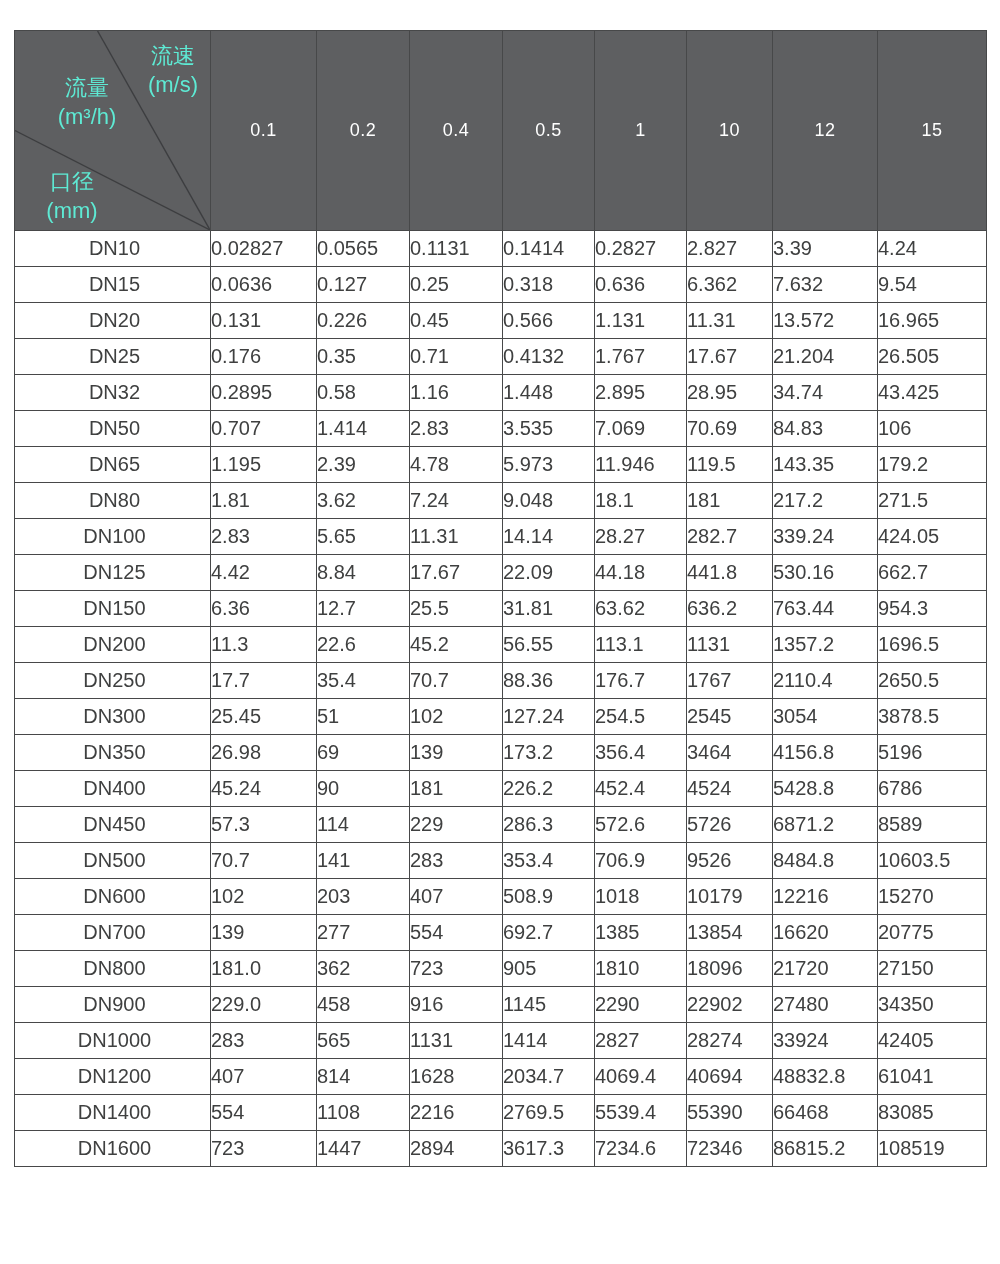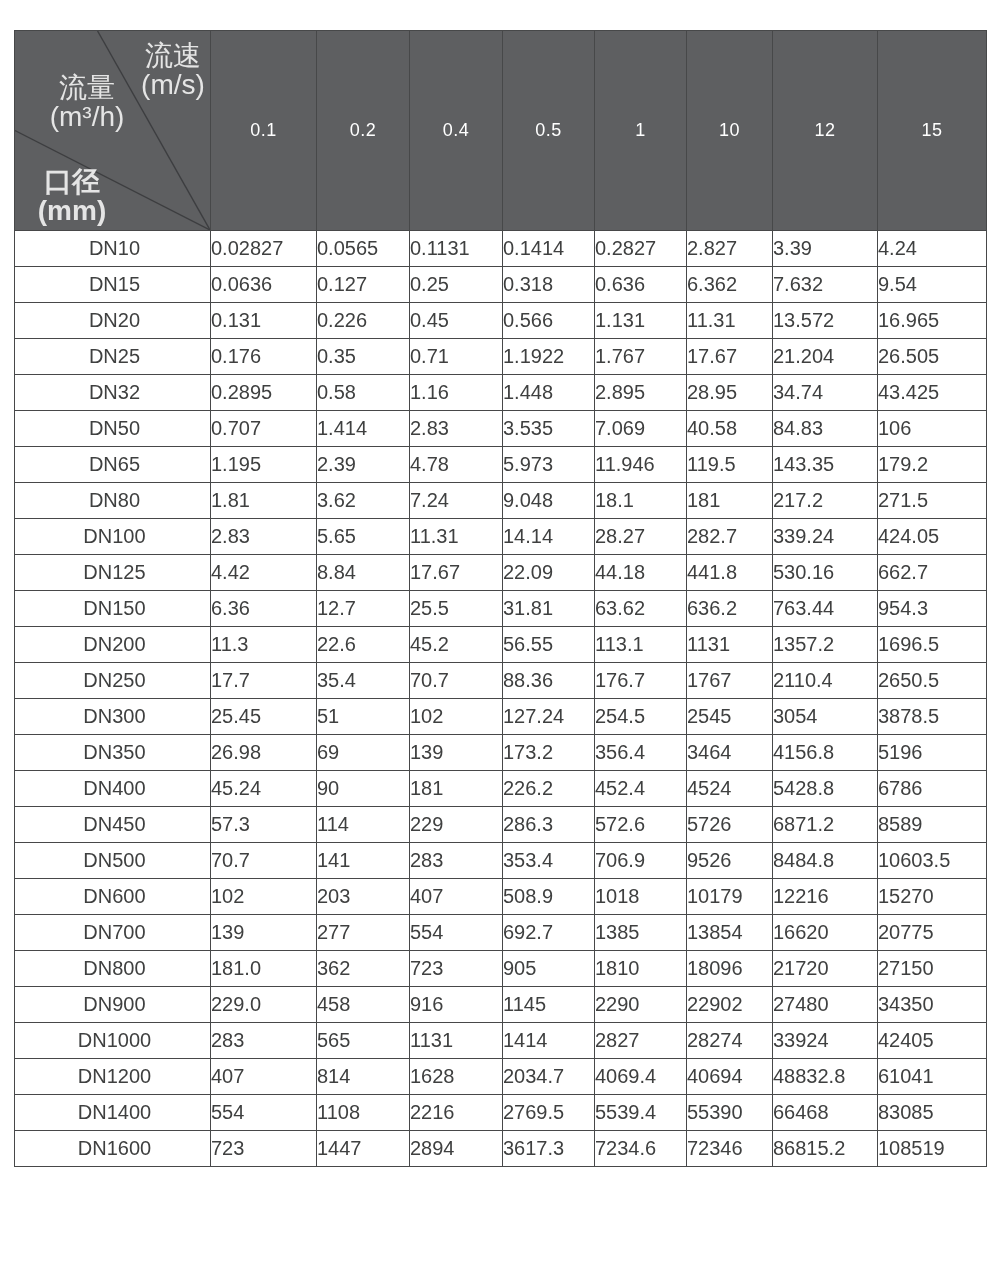--- a/index.html
+++ b/index.html
@@ -31,29 +31,29 @@
     height: 200px;
     vertical-align: middle;
     text-align: center;
     font-weight: normal;
   }
   th.vel-th { font-size: 18px; letter-spacing: 0.5px; }
   th.corner-cell { position: relative; }
   .diag-svg { position: absolute; left: 0; top: 0; width: 100%; height: 100%; display: block; }
   .corner-label {
     position: absolute;
-    font-size: 28px;
+    font-size: 22px;
     line-height: 29px;
     text-align: center;
-    color: #e5e5e5;
+    color: #5eead4;
   }
   .corner-label span { display: block; }
   .lbl-velocity { top: 10px;  left: 116px; width: 84px; }
   .lbl-flow     { top: 42px;  left: 20px;  width: 104px; }
-  .lbl-diameter { top: 136px; left: 10px;  width: 94px; font-weight: bold; }
+  .lbl-diameter { top: 136px; left: 10px;  width: 94px; }
   tbody td {
     height: 36px;
     font-size: 20px;
     color: #3f4040;
     vertical-align: middle;
     text-align: left;
     padding-left: 13px;
     white-space: nowrap;
     overflow: hidden;
   }
@@ -142,21 +142,21 @@
           <td>1.131</td>
           <td>11.31</td>
           <td>13.572</td>
           <td>16.965</td>
         </tr>
         <tr>
           <td class="dn-cell">DN25</td>
           <td>0.176</td>
           <td>0.35</td>
           <td>0.71</td>
-          <td>1.1922</td>
+          <td>0.4132</td>
           <td>1.767</td>
           <td>17.67</td>
           <td>21.204</td>
           <td>26.505</td>
         </tr>
         <tr>
           <td class="dn-cell">DN32</td>
           <td>0.2895</td>
           <td>0.58</td>
           <td>1.16</td>
@@ -166,21 +166,21 @@
           <td>34.74</td>
           <td>43.425</td>
         </tr>
         <tr>
           <td class="dn-cell">DN50</td>
           <td>0.707</td>
           <td>1.414</td>
           <td>2.83</td>
           <td>3.535</td>
           <td>7.069</td>
-          <td>40.58</td>
+          <td>70.69</td>
           <td>84.83</td>
           <td>106</td>
         </tr>
         <tr>
           <td class="dn-cell">DN65</td>
           <td>1.195</td>
           <td>2.39</td>
           <td>4.78</td>
           <td>5.973</td>
           <td>11.946</td>

